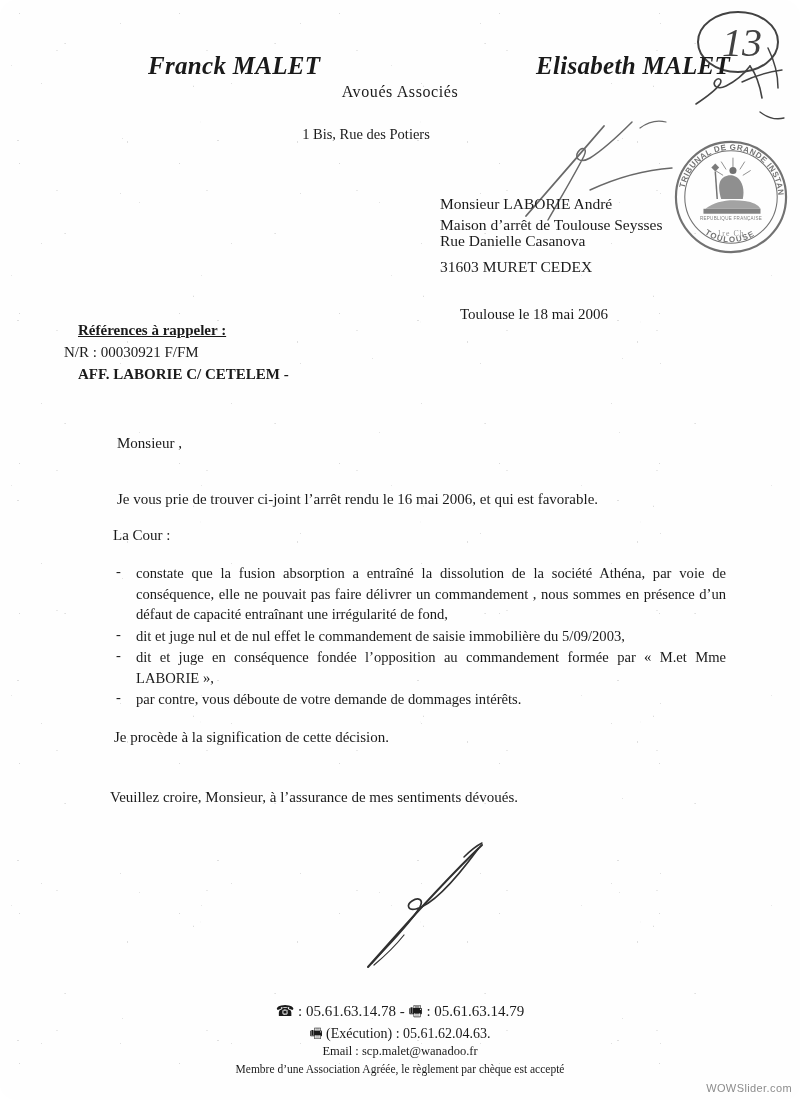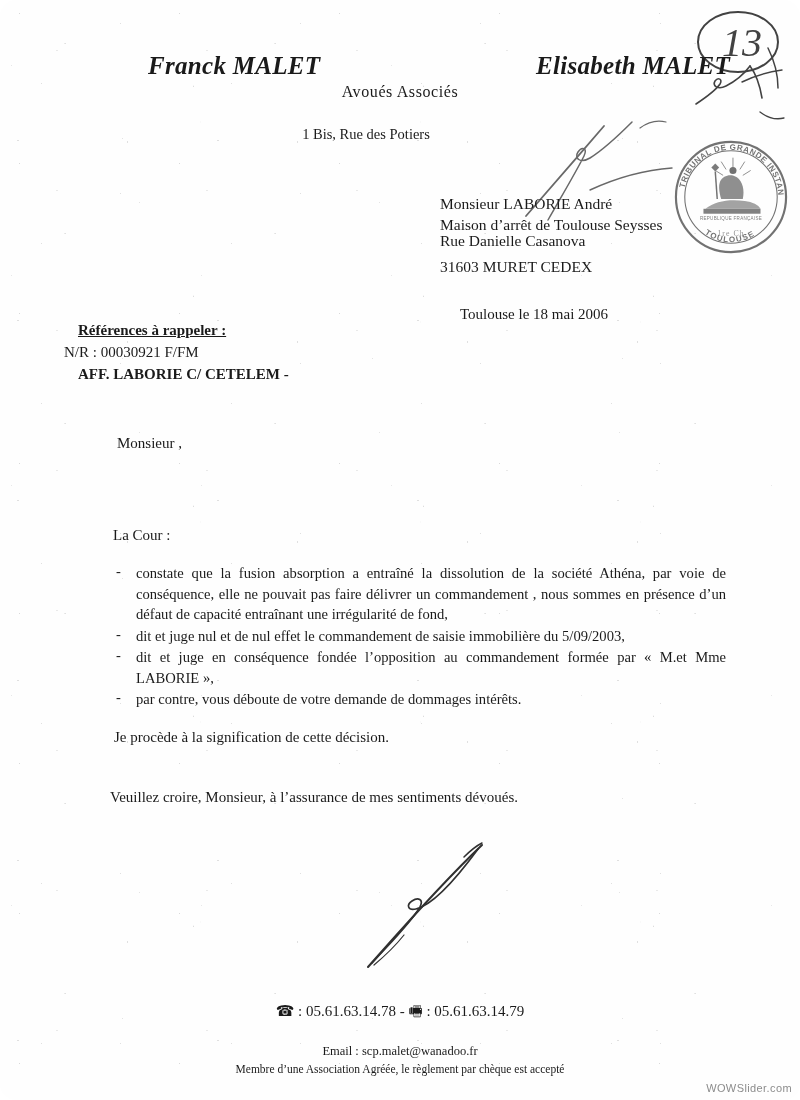--- a/index.html
+++ b/index.html
@@ -164,20 +164,21 @@
   <div class="abs recipient" style="left:440px; top:256px;">31603 MURET CEDEX</div>
 
   <div class="abs date-line" style="left:460px; top:306px;">Toulouse le 18 mai 2006</div>
 
   <div class="abs ref-title" style="left:78px; top:322px;">Références à rappeler :</div>
   <div class="abs ref-line" style="left:64px; top:344px;">N/R : 00030921 F/FM</div>
   <div class="abs ref-aff" style="left:78px; top:366px;">AFF.  LABORIE C/ CETELEM  -</div>
 
   <div class="abs body-text" style="left:117px; top:435px;">Monsieur ,</div>
 
+  <div class="abs body-text" style="left:117px; top:491px;">Je vous prie de trouver ci-joint l’arrêt rendu le 16 mai 2006, et qui est favorable.</div>
 
   <div class="abs body-text" style="left:113px; top:527px;">La Cour :</div>
 
   <div class="bullets">
 
     <div class="bullet-row">
       <div class="bullet-dash">-</div>
       <div class="bullet-text">constate que la fusion absorption a entraîné la dissolution de la société Athéna, par voie de conséquence, elle ne pouvait pas faire délivrer un commandement , nous sommes en présence d’un défaut de capacité entraînant une irrégularité de fond,</div>
     </div>
 
@@ -269,20 +270,25 @@
   <div class="abs footer foot-tel" style="left:0; top:1000px;">
     <span>☎</span>
     <span>:</span>
     <span>05.61.63.14.78</span>
     <span>-</span>
     <span>🖷</span>
     <span>:</span>
     <span>05.61.63.14.79</span>
   </div>
 
+  <div class="abs footer foot-exec" style="left:0; top:1023px;">
+    <span>🖷</span>
+    <span>(Exécution) :</span>
+    <span>05.61.62.04.63.</span>
+  </div>
 
   <div class="abs footer foot-mail" style="left:0; top:1044px;">
     <span>Email :</span>
     <span>scp.malet@wanadoo.fr</span>
   </div>
 
   <div class="abs footer foot-note" style="left:0; top:1063px;">Membre d’une Association Agréée, le règlement par chèque est accepté</div>
 
   <div id="watermark" class="abs">WOWSlider.com</div>
 

